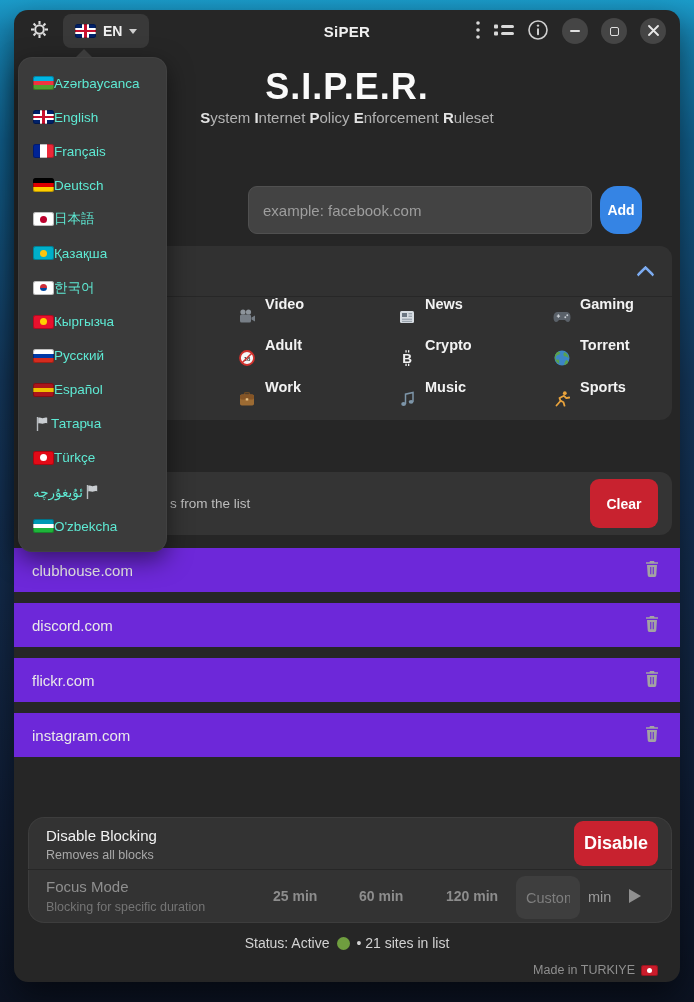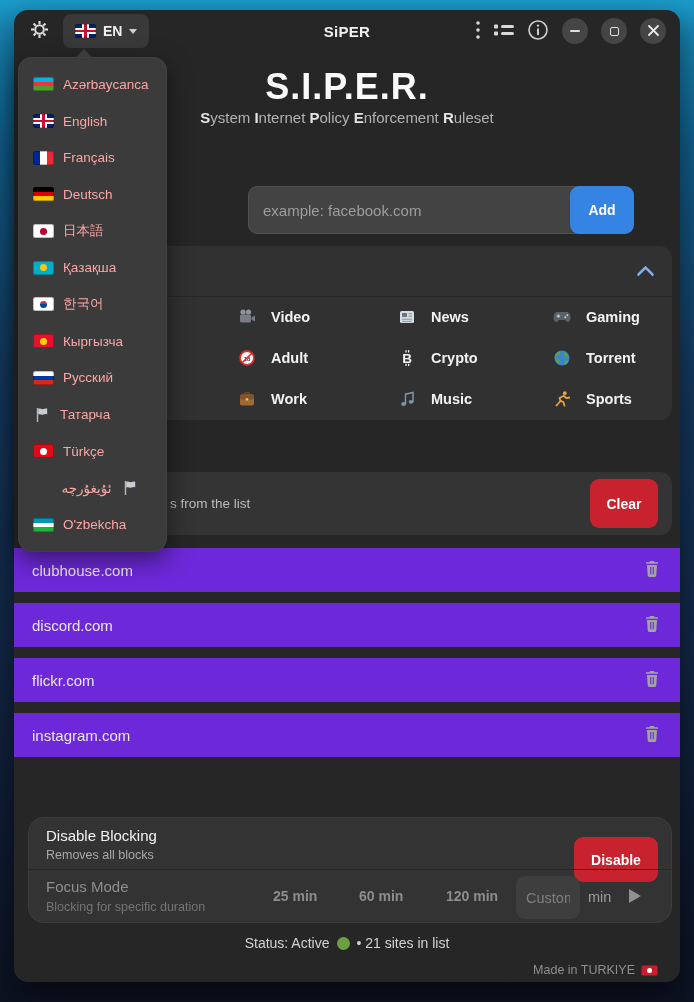--- a/index.html
+++ b/index.html
@@ -31,63 +31,63 @@
     linear-gradient(to right,transparent 43%,#C8102E 43%,#C8102E 57%,transparent 57%),
     linear-gradient(to bottom,transparent 30%,#fff 30%,#fff 70%,transparent 70%),
     linear-gradient(to right,transparent 35%,#fff 35%,#fff 65%,transparent 65%),#012169;}
   .flag-pennant{width:18px;height:16px;display:inline-flex;align-items:center;justify-content:center;flex:0 0 auto;}
   
   .lang-menu{position:absolute;left:4px;top:47px;width:149px;height:495px;background:#3b3b3b;border-radius:14px;
     box-shadow:0 8px 24px rgba(0,0,0,.5),inset 0 0 0 1px rgba(255,255,255,.035);z-index:60;padding:9px 0;
     box-sizing:border-box;display:flex;flex-direction:column;}
   .lang-menu::before{content:"";position:absolute;top:-8px;left:58px;border-left:8px solid transparent;
     border-right:8px solid transparent;border-bottom:8px solid #3b3b3b;}
-  .lang-item{flex:1;display:flex;align-items:center;gap:9px;padding:0 0 0 15px;color:#fca5a5;font-size:13.5px;
+  .lang-item{flex:1;display:flex;align-items:center;padding:0 0 0 15px;color:#5eead4;font-size:13.5px;
     background:none;border:none;cursor:pointer;font-family:inherit;text-align:left;}
-  .lang-item.rtl{flex-direction:row-reverse;justify-content:center;}
+  .lang-item.rtl{flex-direction:row-reverse;justify-content:flex-end;}
   
   .hero-title{position:absolute;left:0;right:0;top:56px;text-align:center;color:#fafafa;font-size:36px;
     font-weight:700;letter-spacing:1px;}
   .hero-sub{position:absolute;left:0;right:0;top:99px;text-align:center;color:#b2b2b2;font-size:15px;}
   .hero-sub b{color:#e3e3e3;}
   
   .site-input{position:absolute;left:234px;top:176px;width:344px;height:48px;box-sizing:border-box;background:#434343;
     border:1px solid #505050;border-radius:9px;color:#e8e8e8;font-size:15px;padding:0 14px;font-family:inherit;outline:none;}
   .site-input::placeholder{color:#9e9e9e;}
-  .add-btn{position:absolute;left:556px;top:176px;width:64px;height:48px;background:#3584e4;color:#fff;font-weight:700;
-    font-size:14px;border:none;border-radius:9px;cursor:pointer;font-family:inherit;}
+  .add-btn{position:absolute;left:586px;top:176px;width:42px;height:48px;background:#3584e4;color:#fff;font-weight:700;
+    font-size:14px;border:none;border-radius:17px;cursor:pointer;font-family:inherit;}
   
   .cat-card{position:absolute;left:14px;top:236px;width:644px;height:174px;background:#313131;border-radius:12px;}
   .cat-header{position:relative;height:50px;border-bottom:1px solid #272727;cursor:pointer;}
   .chev-up{position:absolute;right:20px;top:22px;width:10px;height:10px;border-left:3px solid #7cabf0;
     border-top:3px solid #7cabf0;border-radius:2px;transform:rotate(45deg);}
   .cat-grid{position:absolute;left:0;top:50px;right:0;bottom:0;display:grid;
     grid-template-columns:190px 160px 155px 1fr;grid-auto-rows:1fr;}
-  .cat-item{display:flex;align-items:center;gap:15px;margin-left:20px;color:#f2f2f2;font-weight:700;font-size:14.5px;
+  .cat-item{display:flex;gap:9px;margin-left:20px;color:#f2f2f2;font-weight:700;font-size:14.5px;
     cursor:pointer;background:none;border:none;font-family:inherit;padding:0;justify-content:flex-start;}
   .cat-icon{display:inline-flex;align-items:center;justify-content:center;width:18px;}
   
   .clear-card{position:absolute;left:14px;top:462px;width:644px;height:63px;background:#343434;border-radius:12px;}
   .clear-sub{position:absolute;left:142px;top:0;bottom:0;display:flex;align-items:center;color:#bdbdbd;font-size:13.5px;}
   .clear-btn{position:absolute;right:14px;top:7px;width:68px;height:49px;background:#c8222f;color:#fff;border:none;
     border-radius:9px;font-weight:700;font-size:14px;cursor:pointer;font-family:inherit;}
   
   .site-list{position:absolute;left:0;top:538px;width:666px;}
   .site-row{position:relative;height:44px;background:#6d28d9;margin-bottom:11px;}
   .site-domain{position:absolute;left:18px;top:0;height:44px;display:flex;align-items:center;color:#e9e9e9;font-size:15px;}
   .trash-btn{position:absolute;right:18px;top:12px;width:20px;height:20px;background:none;border:none;cursor:pointer;
     padding:0;display:flex;align-items:center;justify-content:center;}
   
   .ctrl-card{position:absolute;left:14px;top:807px;width:644px;height:106px;background:#333333;border-radius:16px;
     box-shadow:inset 0 0 0 1px rgba(255,255,255,.05);}
   .ctrl-divider{position:absolute;left:0;right:0;top:52px;height:1px;background:#272727;}
   .disable-title{position:absolute;left:18px;top:10px;color:#f2f2f2;font-size:15px;}
   .disable-sub{position:absolute;left:18px;top:31px;color:#a9a9a9;font-size:12.5px;}
-  .disable-btn{position:absolute;right:14px;top:20px;width:84px;height:45px;background:#c8222f;color:#fff;border:none;
-    border-radius:9px;font-weight:700;font-size:14px;cursor:pointer;font-family:inherit;}
+  .disable-btn{position:absolute;right:14px;top:4px;width:84px;height:45px;background:#c8222f;color:#fff;border:none;
+    border-radius:9px;font-weight:700;font-size:18px;cursor:pointer;font-family:inherit;}
   .focus-title{position:absolute;left:18px;top:61px;color:#8f8f8f;font-size:15px;}
   .focus-sub{position:absolute;left:18px;top:83px;color:#757575;font-size:12.5px;}
   .preset-btn{position:absolute;top:71px;color:#8d8d8d;font-weight:700;font-size:14px;background:none;border:none;
     cursor:pointer;font-family:inherit;padding:0;}
   .custom-input{position:absolute;left:488px;top:59px;width:64px;height:43px;box-sizing:border-box;background:#3e3e3e;
     border:none;border-radius:9px;color:#cfcfcf;font-size:14.5px;padding:0 10px;font-family:inherit;outline:none;}
   .custom-input::placeholder{color:#7e7e7e;}
   .unit-label{position:absolute;left:560px;top:72px;color:#9c9c9c;font-size:14.5px;}
   .play-btn{position:absolute;left:601px;top:72px;background:none;border:none;cursor:pointer;padding:0;
     display:flex;align-items:center;}
@@ -392,20 +392,24 @@
           <span class="flag" style="background: rgb(232, 17, 45);">
             <span class="flag-dot" style="background: rgb(255, 210, 0);"></span>
           </span>
           <span>Кыргызча</span>
         </button>
         <button class="lang-item">
           <span class="flag" style="background: linear-gradient(rgb(255, 255, 255) 0%, rgb(255, 255, 255) 33.3333%, rgb(0, 57, 166) 33.3333%, rgb(0, 57, 166) 66.6667%, rgb(213, 43, 30) 66.6667%, rgb(213, 43, 30) 100%);"></span>
           <span>Русский</span>
         </button>
         <button class="lang-item">
+          <span class="flag" style="background: linear-gradient(rgb(170, 21, 27) 0%, rgb(170, 21, 27) 33.3333%, rgb(241, 191, 0) 33.3333%, rgb(241, 191, 0) 66.6667%, rgb(170, 21, 27) 66.6667%, rgb(170, 21, 27) 100%);"></span>
+          <span>Español</span>
+        </button>
+        <button class="lang-item">
           <span class="flag-pennant">
             <svg width="16" height="16" viewBox="0 0 16 16">
               <path d="M3.5 1v14" stroke="#b6babe" stroke-width="1.4"></path>
               <path d="M4.2 1.8c1.8-.9 3.4 .9 5.2 .2 1.6-.6 2.6-.8 3.8-.2v5.6c-1.2-.6-2.2-.4-3.8 .2-1.8 .7-3.4-1.1-5.2-.2z" fill="#c9cdd1"></path>
             </svg>
           </span>
           <span>Татарча</span>
         </button>
         <button class="lang-item">
           <span class="flag" style="background: rgb(227, 10, 23);">

